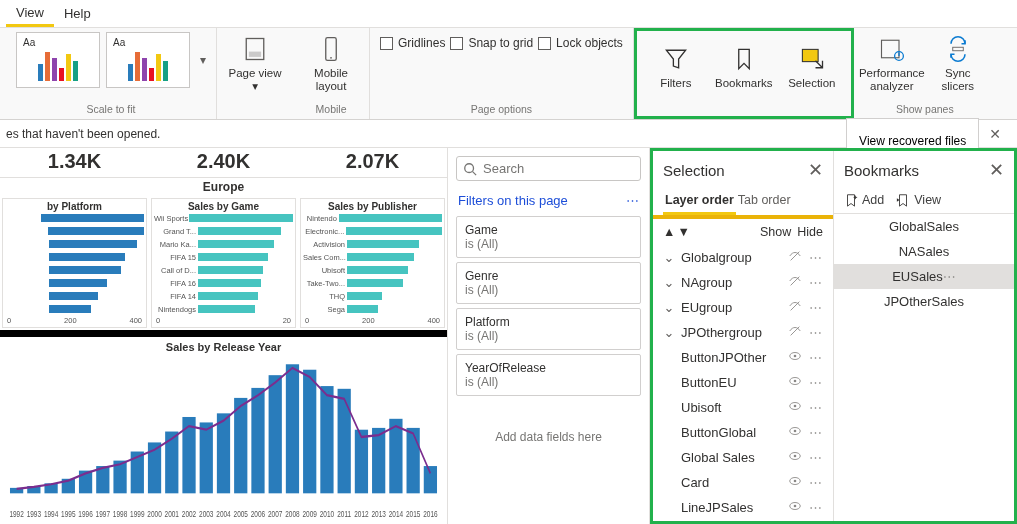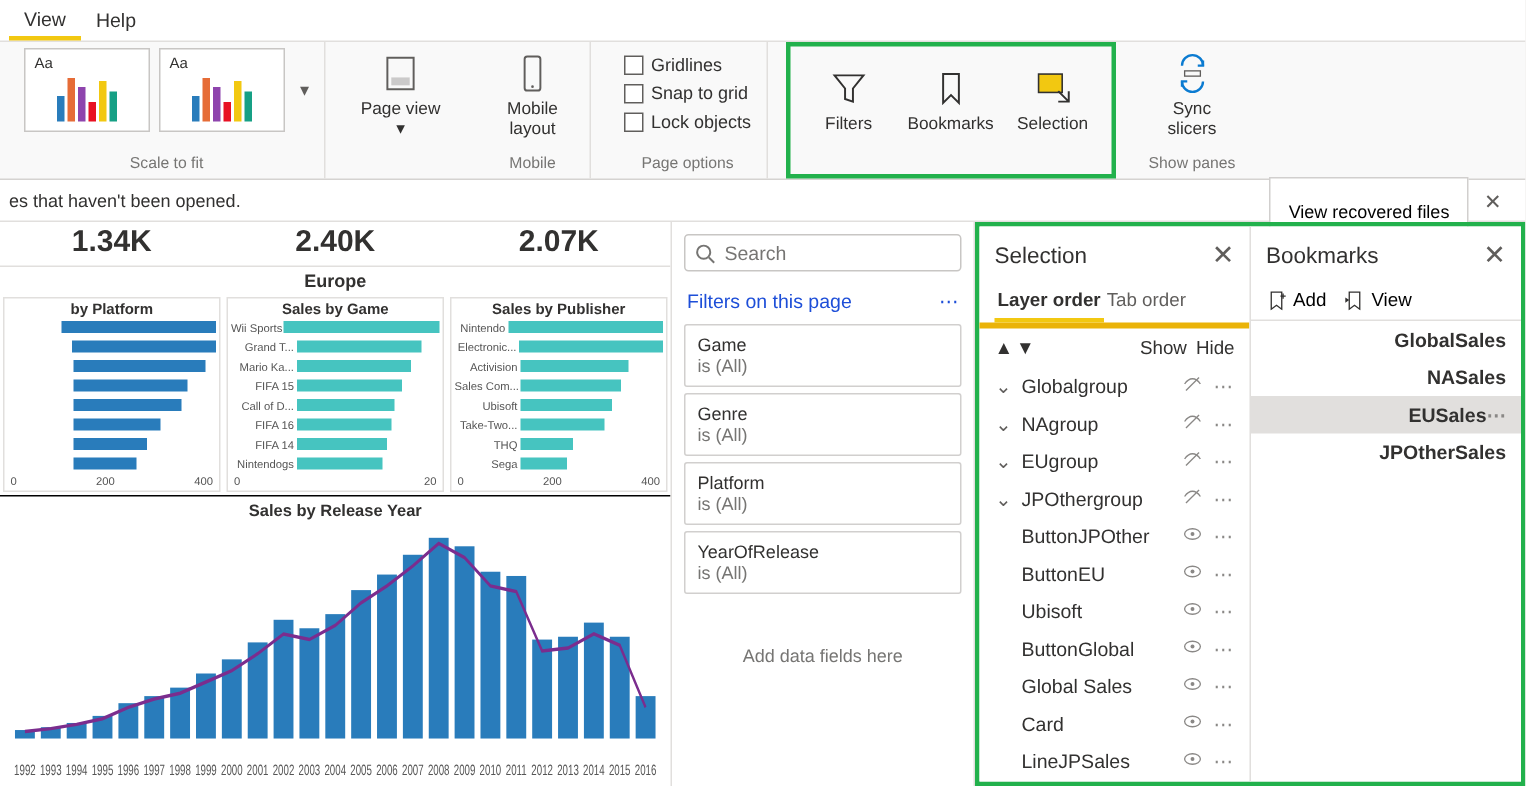--- a/index.html
+++ b/index.html
@@ -6,55 +6,55 @@
   body { background: #f3f2f1; width: 1017px; height: 524px; overflow: hidden; font-size: 12px; color: #323130; }
 
   .win { display: flex; flex-direction: column; width: 100%; height: 100%; }
 
   
   .menu { display: flex; align-items: center; height: 28px; padding: 0 6px; background: #fff; border-bottom: 1px solid #e1dfdd; }
   .menu-item { padding: 4px 10px; font-size: 13px; cursor: pointer; }
   .menu-item.active { border-bottom: 3px solid #f2c811; }
 
   
-  .ribbon { display: flex; align-items: stretch; height: 92px; background: #f9f9f9; border-bottom: 1px solid #d5d3d1; padding-left: 6px; gap: 12px; }
+  .ribbon { display: flex; align-items: stretch; height: 92px; background: #f9f9f9; border-bottom: 1px solid #d5d3d1; padding-left: 6px; }
   .rgroup { display: flex; flex-direction: column; align-items: center; justify-content: flex-start; padding: 4px 10px 2px; border-right: 1px solid #e1dfdd; }
   .rgroup-label { font-size: 10.5px; color: #767573; margin-top: auto; padding: 2px 0; }
   .rgroup-row { display: flex; align-items: flex-start; gap: 10px; }
 
   .rbtn { display: flex; flex-direction: column; align-items: center; justify-content: center; width: 56px; height: 64px; font-size: 11.5px; cursor: pointer; }
   .rbtn svg { width: 28px; height: 28px; }
   .rbtn span { margin-top: 4px; line-height: 1.1; text-align: center; }
 
   .chartthumbs { display: flex; gap: 6px; }
   .chartthumb { width: 84px; height: 56px; border: 1px solid #c8c6c4; background: #fff; display: flex; align-items: flex-end; justify-content: center; gap: 2px; padding: 6px; position: relative; }
   .chartthumb .lbl { position: absolute; top: 4px; left: 6px; font-size: 10px; }
   .bar { width: 5px; }
 
-  .checks { display: flex; flex-direction: column; gap: 5px; align-items: flex-start; padding-top: 4px; }
+  .checks { display: flex; flex-direction: row; gap: 5px; align-items: flex-start; padding-top: 4px; }
   .check { display: flex; align-items: center; gap: 5px; font-size: 12px; cursor: pointer; }
   .check .box { width: 13px; height: 13px; border: 1px solid #605e5c; background: #fff; }
 
   .panesgrp { border: 3px solid #22b14c; display: flex; }
   .panesgrp .rbtn { width: 58px; }
   .sel-cursor { fill: #f2c811; }
 
   
   .infobar { display: flex; align-items: center; height: 28px; background: #fff; border-bottom: 1px solid #e1dfdd; padding: 0 6px; font-size: 12px; color: #323130; }
   .infobar .spacer { flex: 1; }
   .infobar .recover-btn { padding: 15px 12px; border: 1px solid #d1cfce; background: #fff; font-size: 12px; cursor: pointer; margin-top: 15px; }
   .infobar .close-x { padding: 0 10px; font-size: 14px; cursor: pointer; color: #605e5c; }
 
   
   .main { flex: 1; display: flex; overflow: hidden; }
   .canvas { width: 448px; background: #fff; overflow: hidden; display: flex; flex-direction: column; border-right: 1px solid #e1dfdd; }
   .kpirow { display: flex; justify-content: space-around; border-bottom: 1px solid #e1dfdd; padding: 2px 0 4px; }
   .kpi { font-size: 20px; font-weight: 600; }
   .region { font-size: 12px; font-weight: 600; text-align: center; padding: 2px 0; }
-  .chartsrow { display: flex; gap: 4px; padding: 2px; border-bottom: 1px solid #000000; align-items: flex-end; }
+  .chartsrow { display: flex; gap: 4px; padding: 2px; border-bottom: 7px solid #000000; align-items: flex-end; }
   .mini { flex: 1; border: 1px solid #e1dfdd; display: flex; flex-direction: column; padding: 2px; }
   .mini-title { font-size: 10px; font-weight: 600; text-align: center; }
   .hbarrow { display: flex; align-items: center; height: 12px; margin-bottom: 1px; }
   .hbarlabel { width: 44px; font-size: 7.5px; text-align: right; padding-right: 2px; color: #555; overflow: hidden; white-space: nowrap; }
   .hbar { height: 8px; }
   .mini-axis { display: flex; justify-content: space-between; font-size: 7.5px; color: #555; padding: 0 2px; }
   .linetitle { font-size: 11px; font-weight: 600; text-align: center; padding: 4px 0; }
   .linechart { flex: 1; position: relative; padding: 0 4px 4px; text-align: right; }
 
   
@@ -84,23 +84,23 @@
   .selhead .arrows { display: flex; gap: 2px; }
   .selhead .spacer { flex: 1; }
   .sellist { overflow-y: auto; flex: 1; }
   .selrow { display: flex; align-items: center; padding: 4px 10px; font-size: 13px; cursor: pointer; gap: 6px; }
   .selrow .chev { width: 12px; text-align: center; color: #605e5c; }
   .selrow .name { flex: 1; }
   .selrow .eye { width: 16px; text-align: center; color: #8a8886; }
   .selrow .more { width: 14px; color: #8a8886; }
 
   .bmtoolbar { display: flex; align-items: center; gap: 12px; padding: 6px 10px; border-bottom: 1px solid #e1dfdd; }
-  .bmact { display: flex; align-items: center; gap: 4px; font-size: 12.5px; cursor: pointer; color: #000000; }
+  .bmact { display: flex; align-items: center; gap: 4px; font-size: 12.5px; cursor: pointer; color: #404040; }
   .bmlist { flex: 1; overflow-y: auto; }
-  .bmrow { display: flex; align-items: center; justify-content: flex-end; padding: 5px 10px; font-size: 13px; cursor: pointer; font-weight: bold; }
+  .bmrow { display: flex; align-items: center; justify-content: center; padding: 5px 10px; font-size: 13px; cursor: pointer; }
   .bmrow.selected { background: #e1dfdd; }
   .bmrow .more { color: #8a8886; }
 </style>
 </head>
 <body>
 
 <div class="win">
 
   <div class="menu">
     <div class="menu-item active">View</div>
@@ -197,20 +197,29 @@
                 <path d="M20 18 L28 26 M28 18 L28 26 L20 26" stroke="#323130" stroke-width="1.5" fill="none"></path>
               </svg>
             <span>Selection</span>
           </div>
         </div>
       </div>
     </div>
 
     <div class="rgroup" style="border:none">
       <div class="rgroup-row">
+        <div class="rbtn">
+          <svg viewBox="0 0 32 32">
+              <rect x="4" y="6" width="20" height="20" fill="none" stroke="#605e5c" stroke-width="1.3"></rect>
+              <circle cx="24" cy="24" r="5" fill="none" stroke="#0b7bd1" stroke-width="1.5"></circle>
+              <line x1="24" y1="24" x2="24" y2="20" stroke="#0b7bd1" stroke-width="1.5"></line>
+            </svg>
+          <span>Performance
+analyzer</span>
+        </div>
         <div class="rbtn">
           <svg viewBox="0 0 32 32">
               <path d="M8 10 A8 8 0 0 1 24 10" fill="none" stroke="#0b7bd1" stroke-width="1.8"></path>
               <path d="M24 22 A8 8 0 0 1 8 22" fill="none" stroke="#0b7bd1" stroke-width="1.8"></path>
               <path d="M24 6 L24 10 L20 10 M8 26 L8 22 L12 22" fill="none" stroke="#0b7bd1" stroke-width="1.8"></path>
               <rect x="10" y="14" width="12" height="4" fill="none" stroke="#605e5c"></rect>
             </svg>
           <span>Sync
 slicers</span>
         </div>

